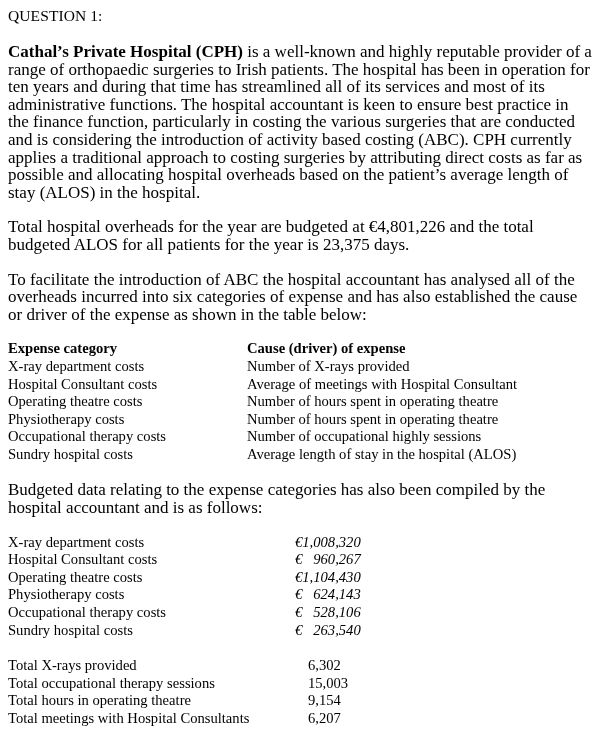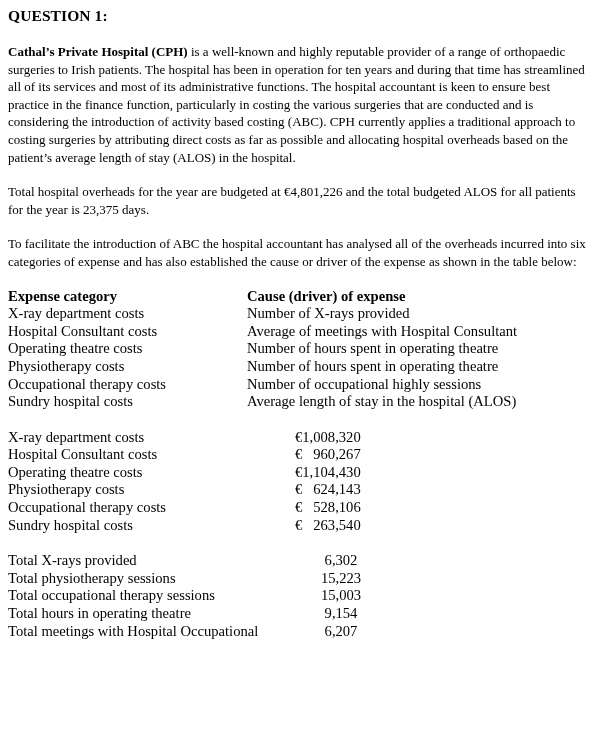--- a/index.html
+++ b/index.html
@@ -14,27 +14,27 @@
     font-family: "Liberation Serif", "DejaVu Serif", serif;
     color: #000000;
   }
   .page {
     padding: 6px 8px 0 8px;
     box-sizing: border-box;
     width: 609px;
   }
   .q-title {
     font-size: 15.5px;
-    font-weight: bold;
+    font-weight: normal;
     line-height: 19px;
     margin: 0 0 18px 0;
     letter-spacing: 0.1px;
   }
   .para {
-    font-size: 13px;
+    font-size: 17px;
     line-height: 17.6px;
     margin: 0 0 17px 0;
     text-align: left;
     max-width: 585px;
   }
   .para b { font-weight: bold; }
 
   
   .driver-table {
     margin: 0 0 18px 0;
@@ -59,37 +59,38 @@
     border-collapse: collapse;
   }
   .cost-table td {
     padding: 0;
     vertical-align: top;
     white-space: pre;
   }
   .cost-table td.c-label { width: 287px; }
   .cost-table td.c-amount {
     font-variant-numeric: tabular-nums;
+    font-style: italic;
   }
 
   
   .qty-table {
     margin: 0;
     font-size: 14.6px;
     line-height: 17.6px;
     border-collapse: collapse;
   }
   .qty-table td {
     padding: 0;
     vertical-align: top;
     white-space: nowrap;
   }
   .qty-table td.q-label { width: 300px; }
   .qty-table td.q-value {
-    text-align: center;
+    text-align: left;
     width: 66px;
     font-variant-numeric: tabular-nums;
   }
   .spacer-block { height: 18px; }
 </style>
 </head>
 <body>
 
 <div class="page">
 
@@ -127,20 +128,21 @@
         <td class="col-a">Occupational therapy costs</td>
         <td class="col-b">Number of occupational highly sessions</td>
       </tr>
       <tr>
         <td class="col-a">Sundry hospital costs</td>
         <td class="col-b">Average length of stay in the hospital (ALOS)</td>
       </tr>
     </tbody>
   </table>
 
+  <p class="para">Budgeted data relating to the expense categories has also been compiled by the hospital accountant and is as follows:</p>
 
   <table class="cost-table">
     <tbody>
       <tr>
         <td class="c-label">X-ray department costs</td>
         <td class="c-amount">€1,008,320</td>
       </tr>
       <tr>
         <td class="c-label">Hospital Consultant costs</td>
         <td class="c-amount">€   960,267</td>
@@ -166,31 +168,27 @@
 
   <div class="spacer-block"></div>
 
   <table class="qty-table">
     <tbody>
       <tr>
         <td class="q-label">Total X-rays provided</td>
         <td class="q-value">6,302</td>
       </tr>
       <tr>
-        <td class="q-label">Total physiotherapy sessions</td>
-        <td class="q-value">15,223</td>
-      </tr>
-      <tr>
         <td class="q-label">Total occupational therapy sessions</td>
         <td class="q-value">15,003</td>
       </tr>
       <tr>
         <td class="q-label">Total hours in operating theatre</td>
         <td class="q-value">9,154</td>
       </tr>
       <tr>
-        <td class="q-label">Total meetings with Hospital Occupational</td>
+        <td class="q-label">Total meetings with Hospital Consultants</td>
         <td class="q-value">6,207</td>
       </tr>
     </tbody>
   </table>
 
 </div>
 
 </body></html>

